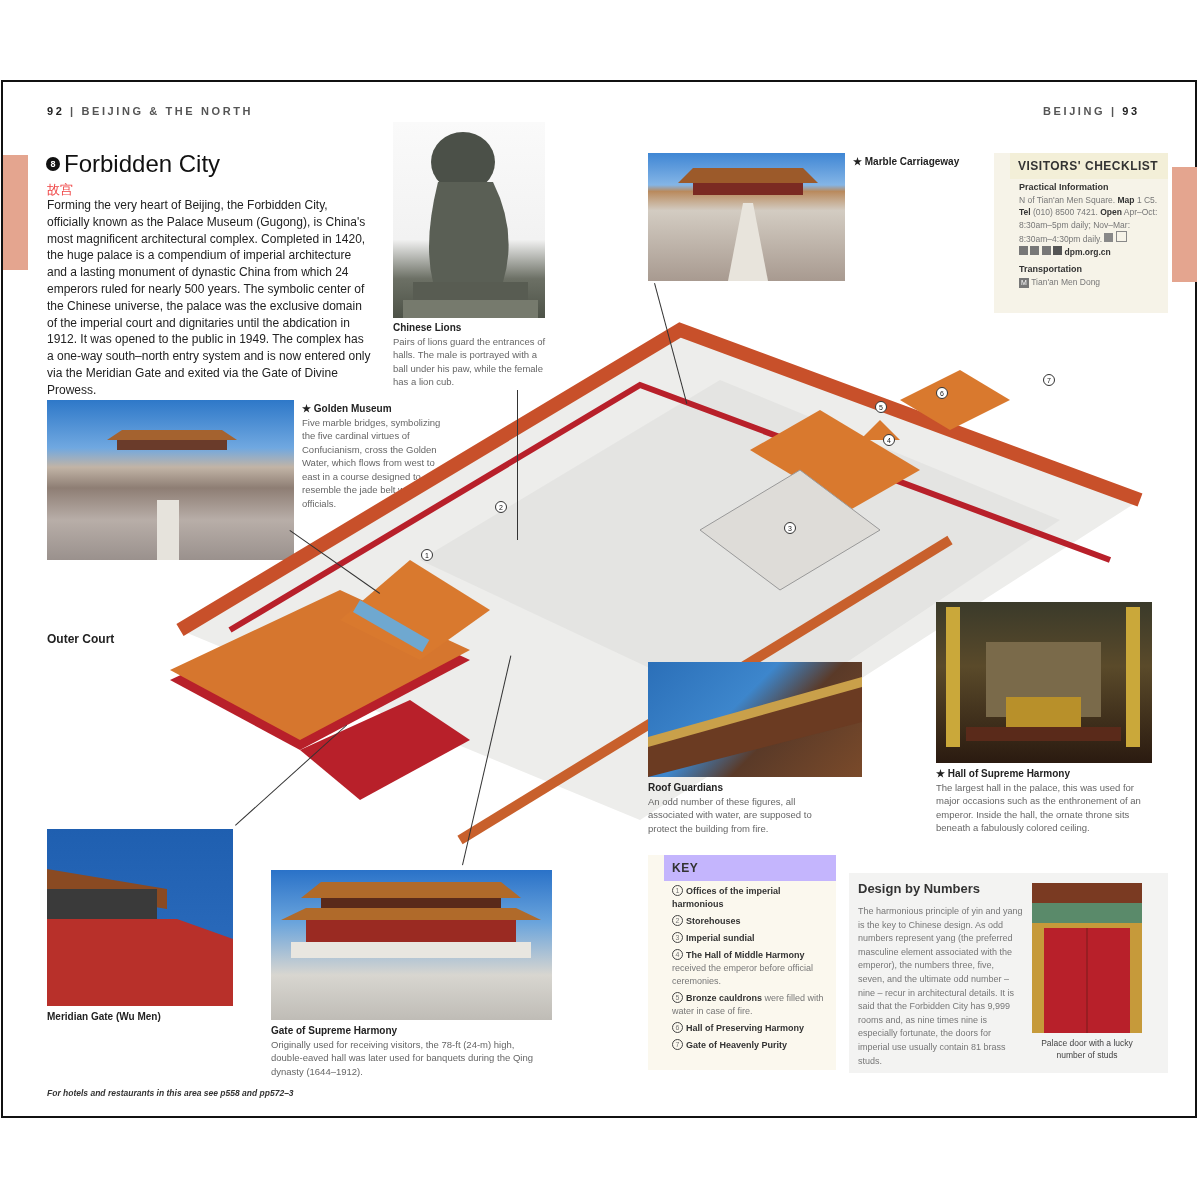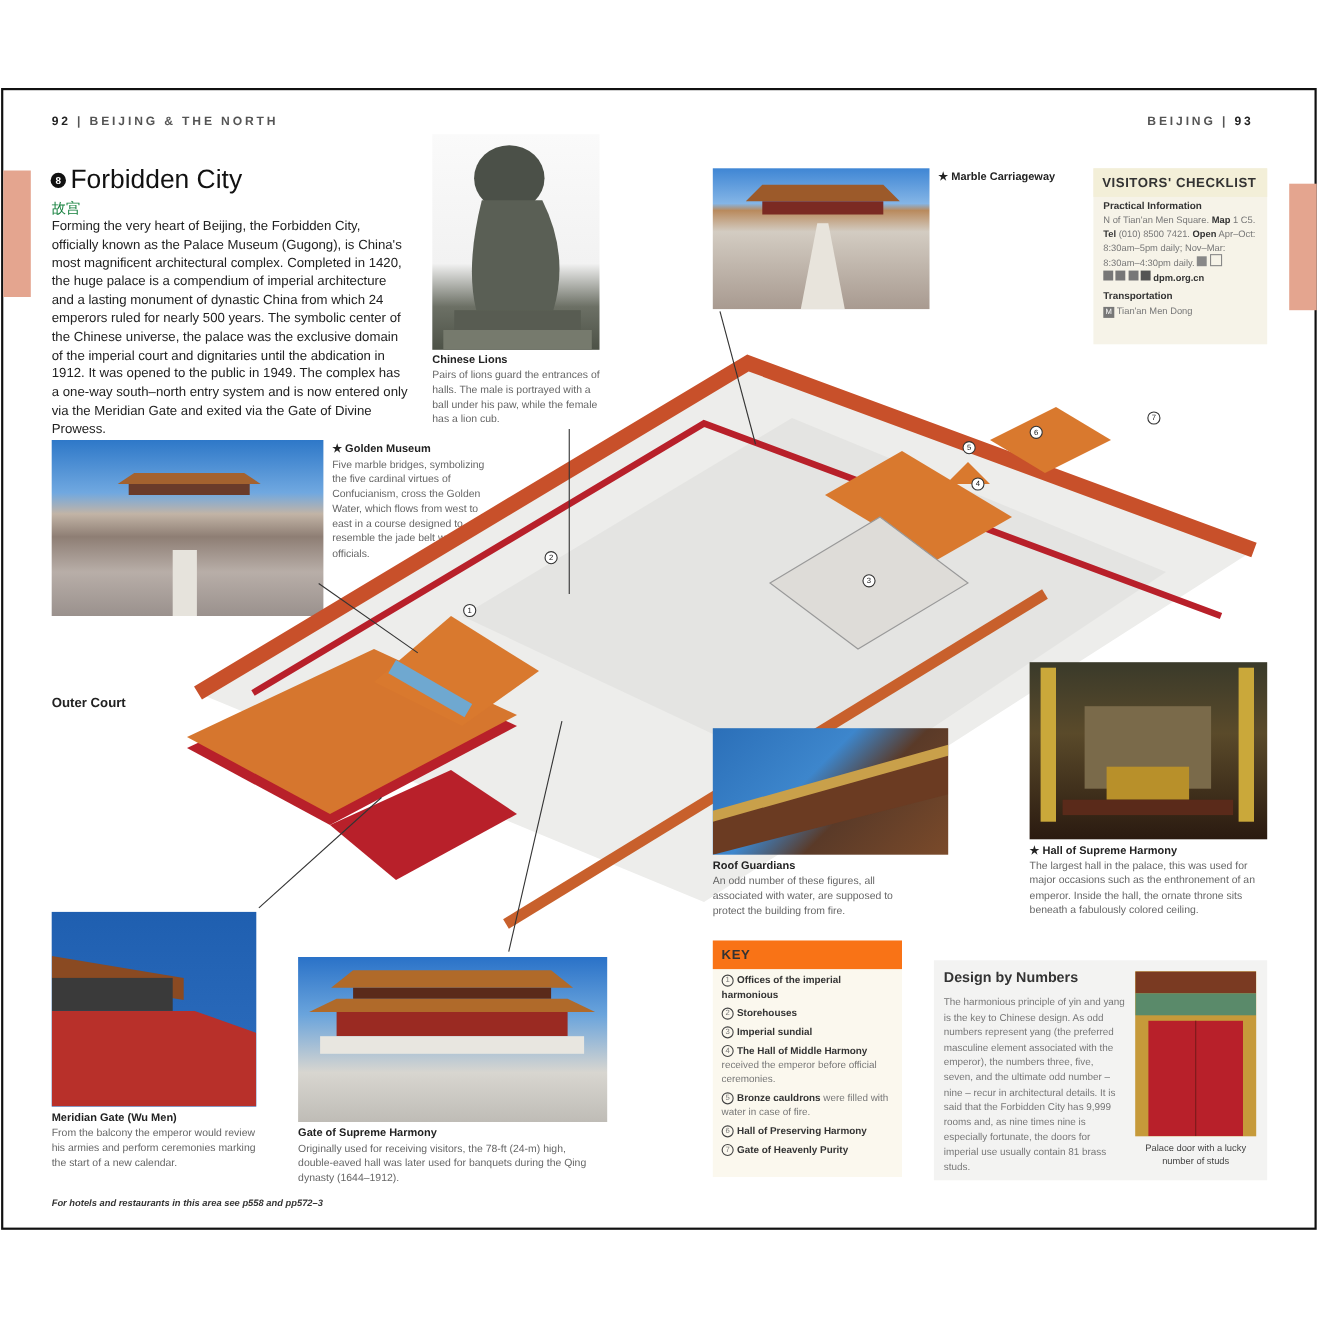--- a/index.html
+++ b/index.html
@@ -4,28 +4,28 @@
 <style>
   html,body{margin:0;padding:0;background:#fff;}
   body{width:1200px;height:1200px;position:relative;overflow:hidden;font-family:"Liberation Sans",sans-serif;color:#222;}
   .frame{position:absolute;left:1px;top:80px;width:1196px;height:1038px;border:2px solid #111;box-sizing:border-box;background:#fff;}
   .abs{position:absolute;}
   .tab{position:absolute;background:#e4a58f;}
   .runhead{position:absolute;top:105px;font-size:11px;letter-spacing:2.6px;color:#555;font-weight:bold;}
   .runhead .pn{color:#222;}
   .title{position:absolute;left:46px;top:150px;font-size:24px;color:#111;display:flex;align-items:center;gap:4px;}
   .title .num{display:inline-flex;width:14px;height:14px;border-radius:50%;background:#111;color:#fff;font-size:9px;font-weight:bold;align-items:center;justify-content:center;}
-  .zh{position:absolute;left:47px;top:181px;font-size:13px;color:#15803d;}
+  .zh{position:absolute;left:47px;top:181px;font-size:13px;color:#ef4444;}
   .intro{position:absolute;left:47px;top:197px;width:325px;font-size:12px;line-height:16.8px;color:#222;}
   .cap{position:absolute;font-size:9.5px;line-height:13.5px;color:#666;}
   .cap .h{display:block;color:#222;font-weight:bold;font-size:10px;}
   .cap.it .b{font-style:italic;}
   .photo{position:absolute;overflow:hidden;}
   .leader{position:absolute;height:1px;background:#333;transform-origin:0 0;}
-  .box{position:absolute;background:#f6f3e8;}
+  .box{position:absolute;background:#f6f3e8;padding-left:16px;}
   .boxhead{background:#f3efd8;font-weight:bold;font-size:12px;color:#333;padding:6px 8px;letter-spacing:0.5px;}
   .key li{list-style:none;margin:0 0 4px 0;}
   .key .kn{display:inline-flex;width:9px;height:9px;border:1px solid #444;border-radius:50%;font-size:7px;align-items:center;justify-content:center;margin-right:3px;vertical-align:1px;}
   .key .kb{font-weight:bold;color:#333;}
   .foot{position:absolute;left:47px;top:1088px;font-size:8.5px;font-style:italic;font-weight:bold;color:#333;}
   .marker{position:absolute;width:10px;height:10px;border-radius:50%;background:#fff;border:1px solid #333;font-size:7px;display:flex;align-items:center;justify-content:center;color:#111;}
 </style>
 </head>
 <body>
 
@@ -179,39 +179,38 @@
 
 <div class="photo" style="left:47px;top:829px;width:186px;height:177px;background:linear-gradient(#1f5fb0 0%,#2f6fc0 100%);">
   <svg width="186" height="177">
     <polygon points="0,40 120,60 120,80 0,60" fill="#8a4a22"></polygon>
     <rect x="0" y="60" width="110" height="30" fill="#3a3a3a"></rect>
     <polygon points="0,90 130,90 186,110 186,177 0,177" fill="#b8302a"></polygon>
   </svg>
 </div>
 <div class="cap" style="left:47px;top:1010px;width:190px;">
   <span class="h">Meridian Gate (Wu Men)</span>
-  <span>From the balcony the emperor would review his armies and perform ceremonies marking the start of a new calendar.</span>
 </div>
 
 <div class="photo" style="left:271px;top:870px;width:281px;height:150px;background:linear-gradient(#2a72c8 0%,#6aa4dc 35%,#d8d6d0 70%,#bfbcb6 100%);">
   <svg width="281" height="150">
     <polygon points="30,28 250,28 230,12 50,12" fill="#b06a2a"></polygon>
     <rect x="50" y="28" width="180" height="10" fill="#5a2a1a"></rect>
     <polygon points="10,50 270,50 245,38 35,38" fill="#b06a2a"></polygon>
     <rect x="35" y="50" width="210" height="22" fill="#9a2a22"></rect>
     <rect x="20" y="72" width="240" height="16" fill="#e8e6e0"></rect>
   </svg>
 </div>
 <div class="cap" style="left:271px;top:1024px;width:270px;">
   <span class="h">Gate of Supreme Harmony</span>
   <span>Originally used for receiving visitors, the 78-ft (24-m) high, double-eaved hall was later used for banquets during the Qing dynasty (1644–1912).</span>
 </div>
 
 <div class="box" style="left:648px;top:855px;width:172px;height:215px;background:#fbf8ee;">
-  <div class="boxhead" style="background:#f97316;">KEY</div>
+  <div class="boxhead" style="background:#c4b5fd;">KEY</div>
   <ul class="key" style="margin:0;padding:4px 8px;font-size:9px;line-height:13px;color:#777;">
     <li><span class="kn">1</span><span class="kb">Offices of the imperial harmonious</span><span></span></li>
     <li><span class="kn">2</span><span class="kb">Storehouses</span><span></span></li>
     <li><span class="kn">3</span><span class="kb">Imperial sundial</span><span></span></li>
     <li><span class="kn">4</span><span class="kb">The Hall of Middle Harmony</span><span> received the emperor before official ceremonies.</span></li>
     <li><span class="kn">5</span><span class="kb">Bronze cauldrons</span><span> were filled with water in case of fire.</span></li>
     <li><span class="kn">6</span><span class="kb">Hall of Preserving Harmony</span><span></span></li>
     <li><span class="kn">7</span><span class="kb">Gate of Heavenly Purity</span><span></span></li>
   </ul>
 </div>

